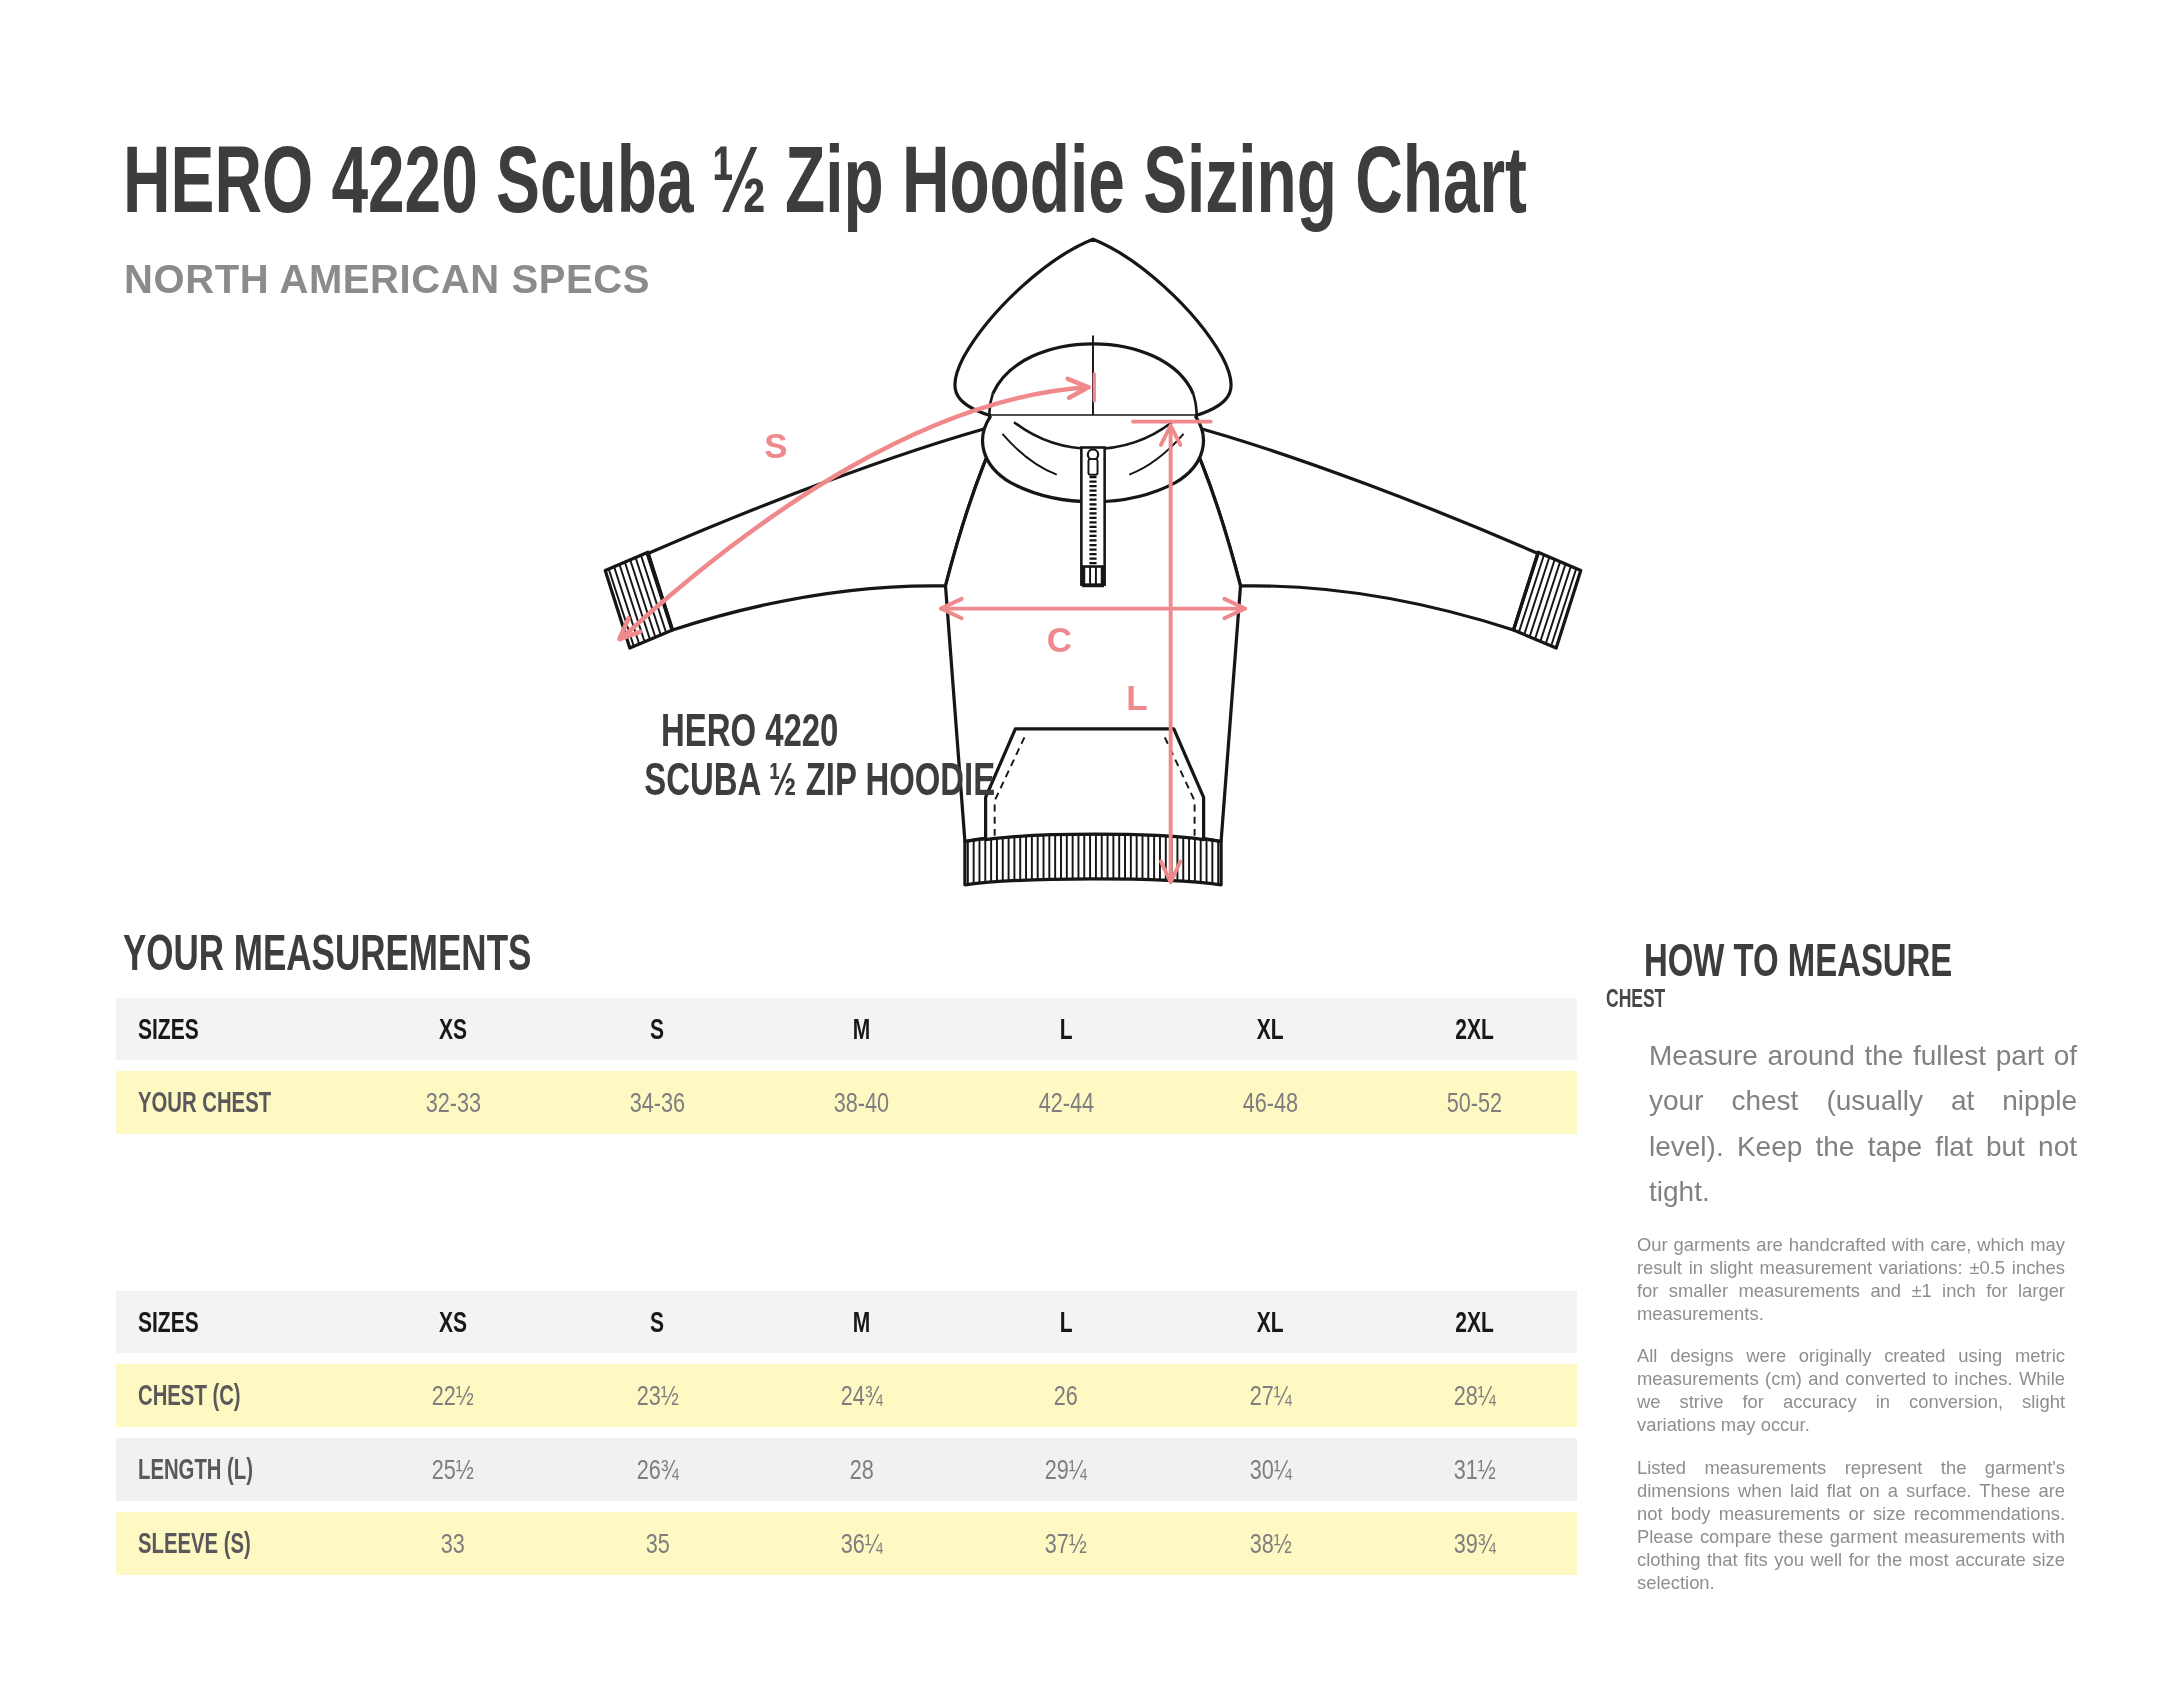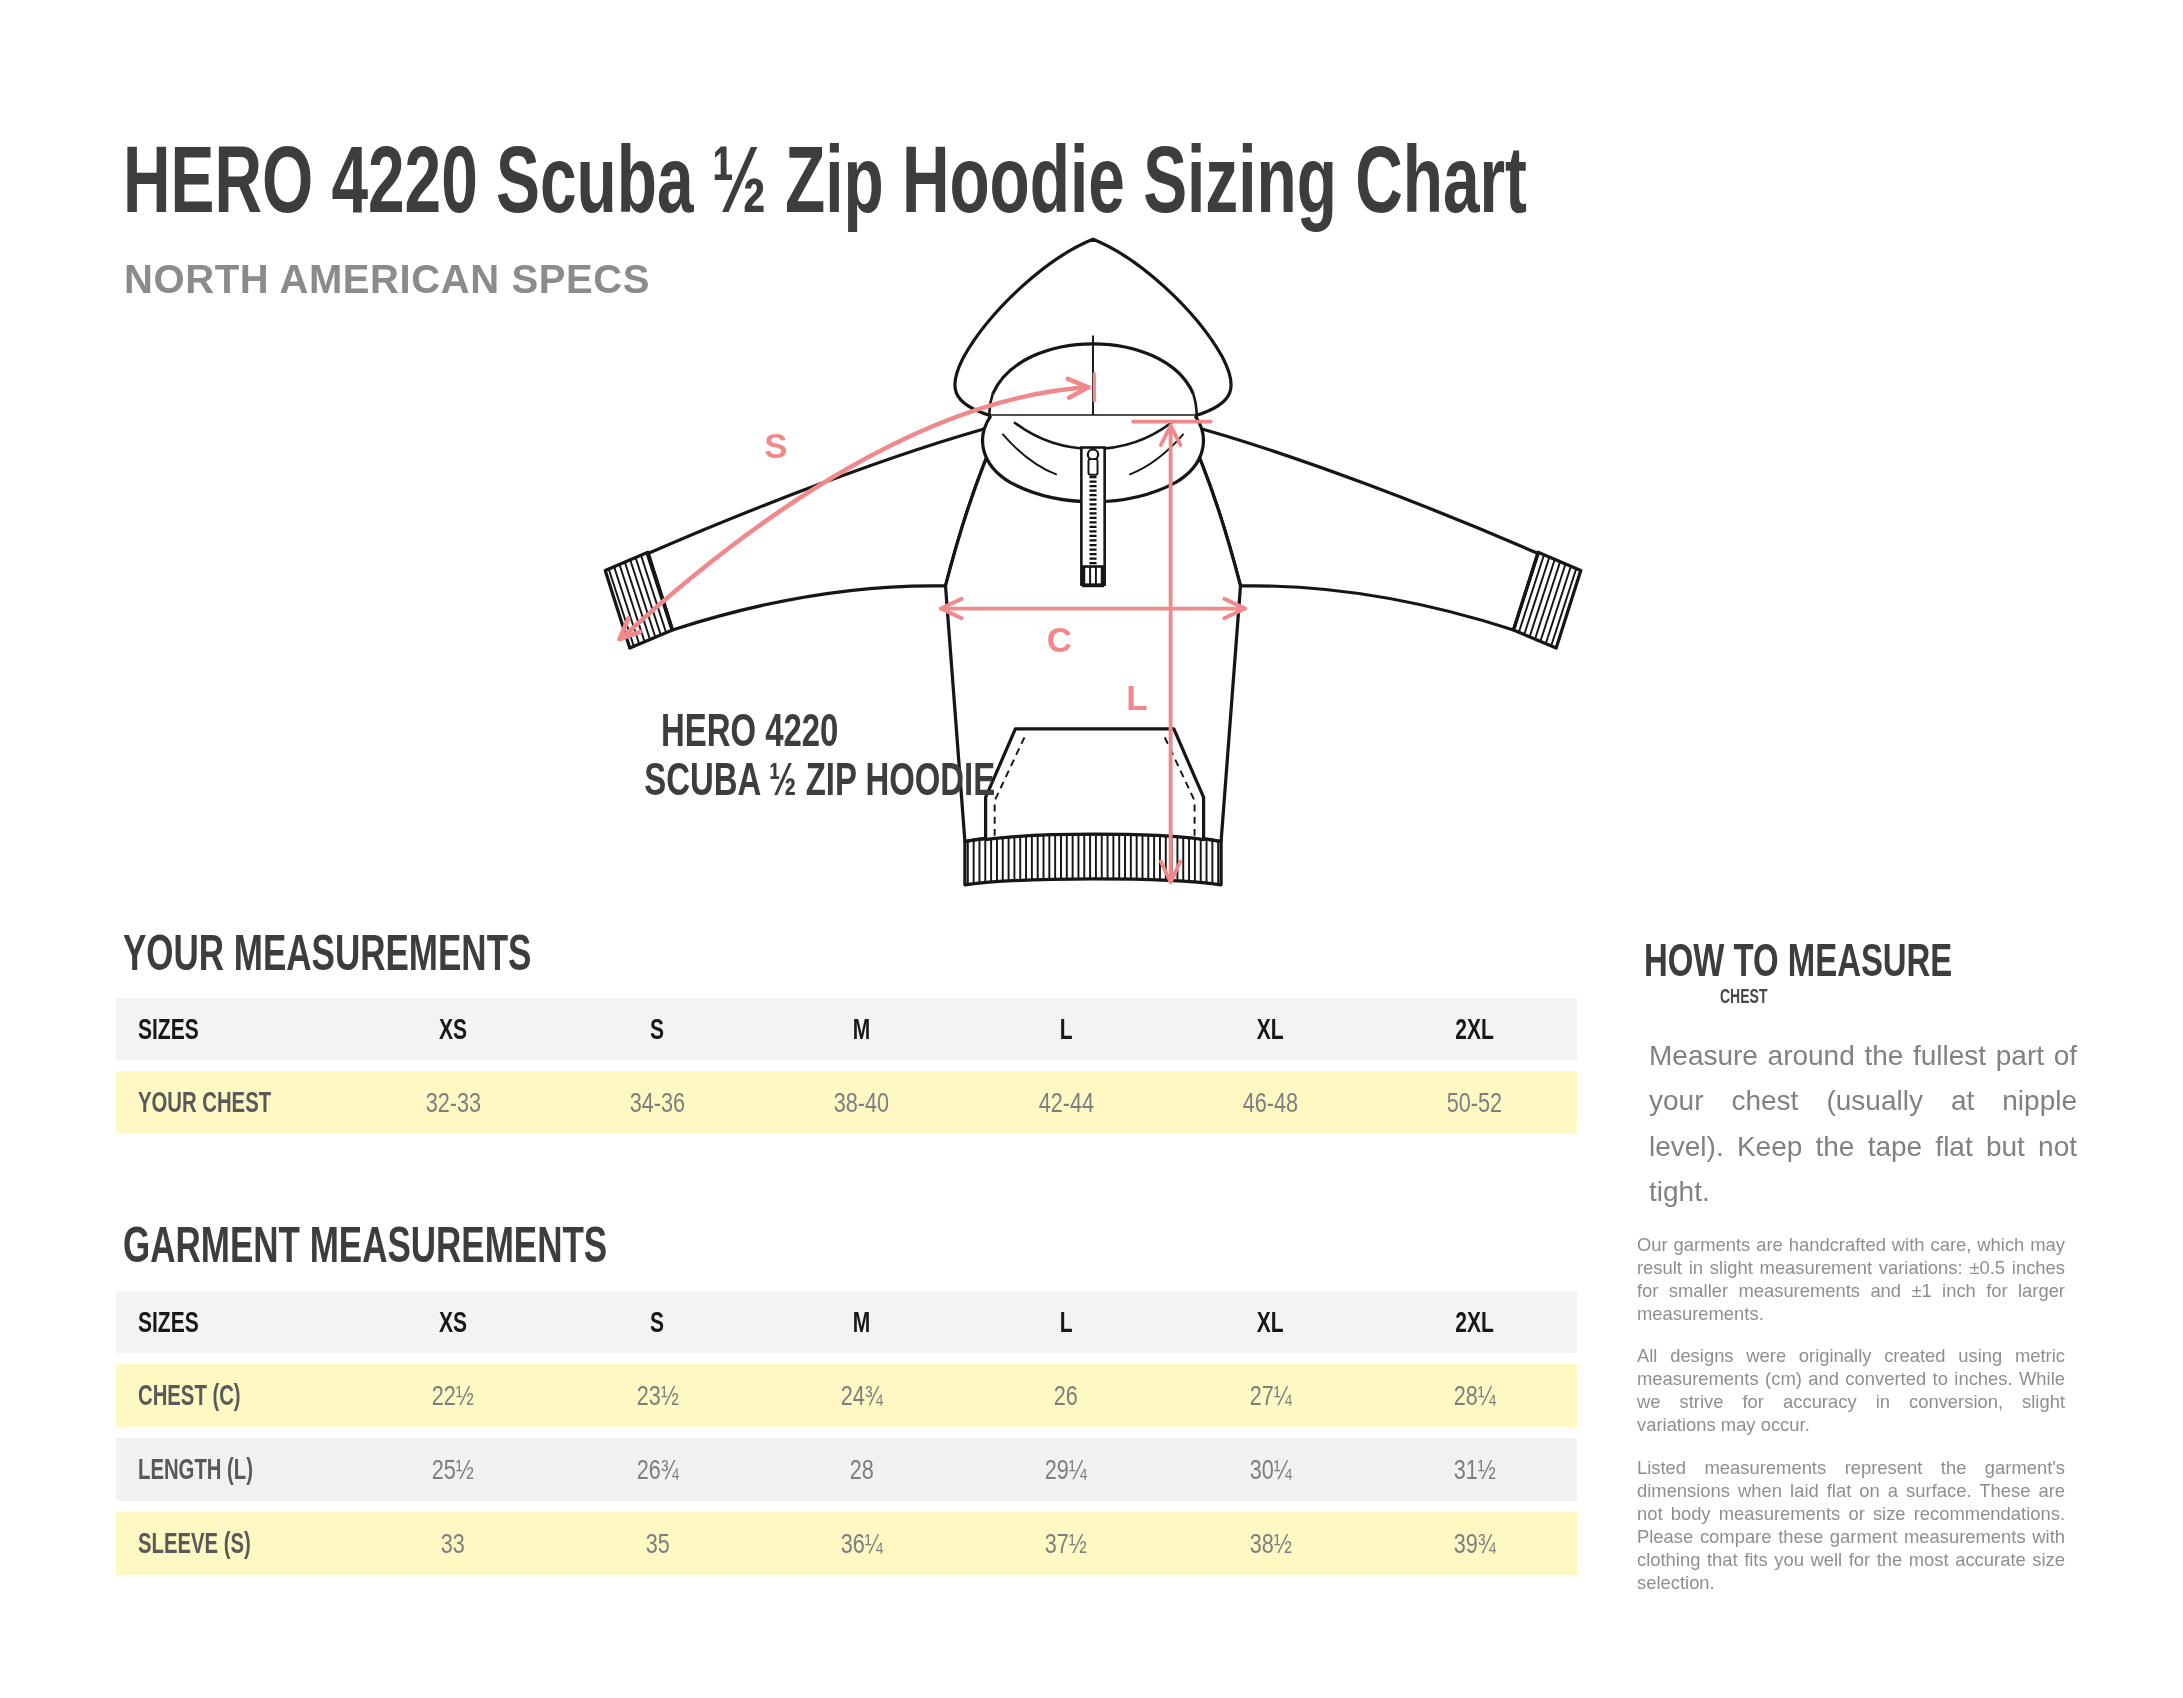--- a/index.html
+++ b/index.html
@@ -25,21 +25,21 @@
   .trow.head{background:#f3f3f2;height:62px;}
   .trow.dark{background:#fef9c3;height:63px;}
   .trow.lite{background:#f1f1f0;height:63px;}
   .tc{flex:1;display:flex;justify-content:center;align-items:center;}
   .tc.lab{flex:0 0 213px;justify-content:flex-start;padding-left:22px;}
   .hd{font-weight:bold;font-size:30px;color:#18181a;}
   .rl{font-weight:bold;font-size:29px;color:#59595b;}
   .vv{font-size:28.5px;font-weight:400;color:#7e7e80;}
   
   .aside-h{position:absolute;left:1637px;top:929px;font-size:47px;font-weight:bold;color:#3d3d3f;line-height:1;}
-  .aside-sub{position:absolute;left:1720px;top:986px;font-size:20px;font-weight:bold;color:#47474a;line-height:1;}
+  .aside-sub{position:absolute;left:1606px;top:986px;font-size:25px;font-weight:bold;color:#47474a;line-height:1;}
   .aside-body{position:absolute;left:1637px;top:1021px;width:428px;font-size:28px;line-height:1.62;
               color:#818184;text-align:justify;}
   .notes{position:absolute;left:1637px;top:1233px;width:428px;font-size:18.4px;line-height:1.25;
          color:#8e8e90;text-align:justify;}
   .notes p{margin:0 0 19.4px 0;}
 </style>
 </head>
 <body>
 
 <div class="canvas">
@@ -189,23 +189,20 @@
         </div>
       <div class="tc">
           <span class="cdc vv vx">46-48</span>
         </div>
       <div class="tc">
           <span class="cdc vv vx">50-52</span>
         </div>
     </div>
   </div>
 
-  <h2 class="sec-h" style="left:123px;top:1220px;margin:0;">
-    <span class="cd">GARMENT MEASUREMENTS</span>
-  </h2>
   <div class="tbl" style="top:1291px;">
     <div class="trow head">
       <div class="tc lab">
           <span class="cd hd">SIZES</span>
         </div>
       <div class="tc">
           <span class="cdc hd">XS</span>
         </div>
       <div class="tc">
           <span class="cdc hd">S</span>

